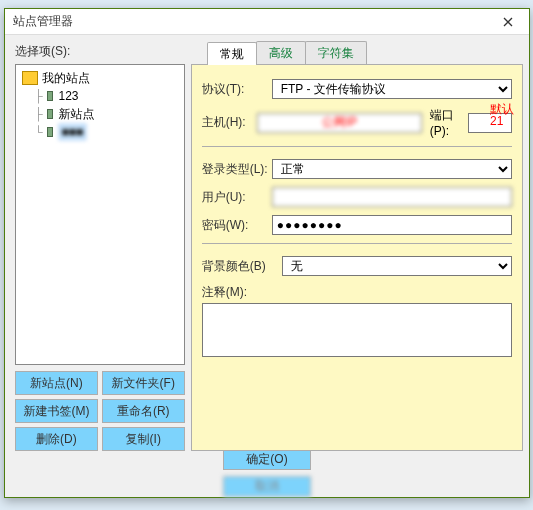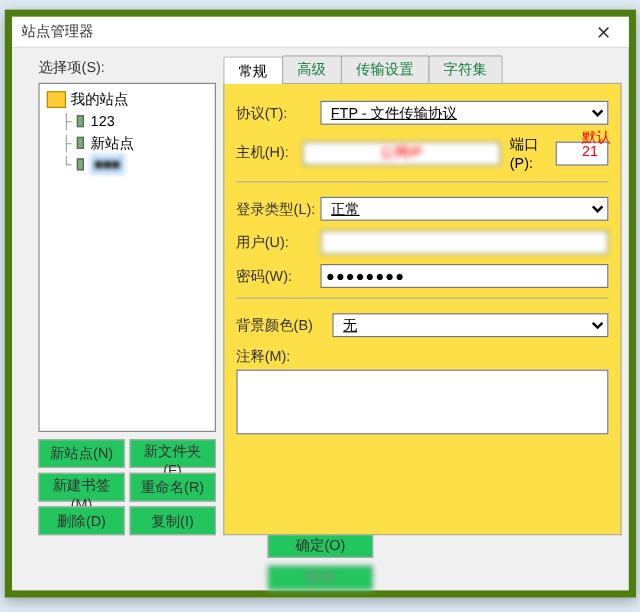--- a/index.html
+++ b/index.html
@@ -3,84 +3,84 @@
 <meta charset="utf-8">
 <style>
   * { box-sizing: border-box; font-family: "Microsoft YaHei", "Segoe UI", sans-serif; font-size: 12px; }
   body { margin: 0; background: #ddeaf4; width: 533px; height: 510px; overflow: hidden; }
 
   .window {
     position: absolute;
     left: 4px; top: 8px;
     width: 526px; height: 490px;
     background: #f0f0f0;
-    border: 6px solid #4d7c0f;
+    border: 1px solid #4d7c0f;
     box-shadow: 0 3px 10px rgba(0,0,0,0.3);
     display: flex; flex-direction: column;
   }
   .titlebar {
     height: 26px; background: #fff;
     display: flex; align-items: center; padding: 0 6px 0 8px;
     border-bottom: 1px solid #ddd;
   }
   .titlebar .title { flex: 1; color: #333; }
   .titlebar .closebtn {
     width: 30px; height: 20px; display: flex; align-items: center; justify-content: center;
     color: #333;
   }
   .titlebar .closebtn svg { width: 10px; height: 10px; }
 
   .content { display: flex; flex: 1; }
 
   .leftcol {
-    width: 190px; padding: 8px 6px 6px 22px;
+    width: 190px; padding: 8px 6px 6px 10px;
     display: flex; flex-direction: column;
   }
   .selectlabel { margin-bottom: 4px; color: #333; }
   .tree {
     flex: 1; background: #fff; border: 1px solid #888;
     padding: 4px 2px; overflow: auto;
     margin-bottom: 6px;
   }
   .tree-item { display: flex; align-items: center; height: 18px; padding-left: 4px; }
   .tree-item .conn-line { color: #999; margin-right: 2px; }
   .tree-item .folder-icon { width: 16px; height: 14px; background: #ffcc33; border: 1px solid #b88a00; margin-right: 4px; }
   .tree-item .server-icon { width: 6px; height: 10px; background: #7da87d; border: 1px solid #4a6a4a; margin: 0 6px 0 2px; }
   .tree-item.selected .label-box { background: #cce8ff; border: 1px dotted #4088e0; padding: 0 2px; filter: blur(2px); }
 
   .btn-grid {
     display: grid; grid-template-columns: 1fr 1fr; gap: 4px;
   }
   .btn-grid button, .footer button {
-    height: 24px; background: #22c55e; border: 1px solid #adadad;
+    height: 24px; background: #7dd3fc; border: 1px solid #adadad;
     cursor: pointer; color: #333;
   }
 
   .rightcol { flex:1; padding: 6px 6px 6px 0; display:flex; flex-direction:column; }
 
   .tabs { display:flex; border-bottom:1px solid #adadad; height:24px; }
   .tab {
     padding: 3px 12px 0; border:1px solid #adadad; border-bottom:none;
     background:#e8e8e8; margin-right:-1px; color:#15803d;
     border-top-left-radius:2px; border-top-right-radius:2px;
   }
-  .tab.active { background:#fff; color:#000; position:relative; top:1px; }
+  .tab.active { background:#fff; color:#000; position:relative; top:1px;margin-left:16px; }
 
   .tabpage {
-    flex:1; background:#fde047; border:1px solid #adadad; border-top:none;
+    flex:1; background:#fef9c3; border:1px solid #adadad; border-top:none;
     padding: 14px 10px 6px 10px; position:relative;
   }
 
   .row { display:flex; align-items:center; margin-bottom:8px; }
   .row.label-only { margin-bottom:2px; }
   .row .flabel { width: 70px; color:#333; }
   .row select, .row input[type=text], .row input[type=password] {
     height:20px; border:1px solid #777; background:#fff; padding:0 4px;
   }
-  .row select { flex:1;text-decoration:underline; }
+  .row select { flex:1; }
   .row .wide { flex:1; }
   .portlabel { margin: 0 4px 0 8px; }
   .portbox { width:44px; }
   .annot {
     position:absolute; color:#f00; font-size:12px; line-height:12px; pointer-events:none;
     text-align:left;
   }
   .blur-input { color:#bbb; filter: blur(2px); }
 
   .sep { border:none; border-top:1px solid #adadad; margin: 8px 0 12px; }
@@ -144,21 +144,20 @@
         <button><span>重命名(R)</span></button>
         <button><span>删除(D)</span></button>
         <button><span>复制(I)</span></button>
       </div>
     </div>
 
     <div class="rightcol">
       <div class="tabs">
         <div class="tab active"><span>常规</span></div>
         <div class="tab"><span>高级</span></div>
-        <div class="tab"><span>传输设置</span></div>
         <div class="tab"><span>字符集</span></div>
       </div>
 
       <div class="tabpage">
 
         <div class="row">
           <span class="flabel">协议(T):</span>
           <select>
             <option>FTP - 文件传输协议</option>
           </select>

